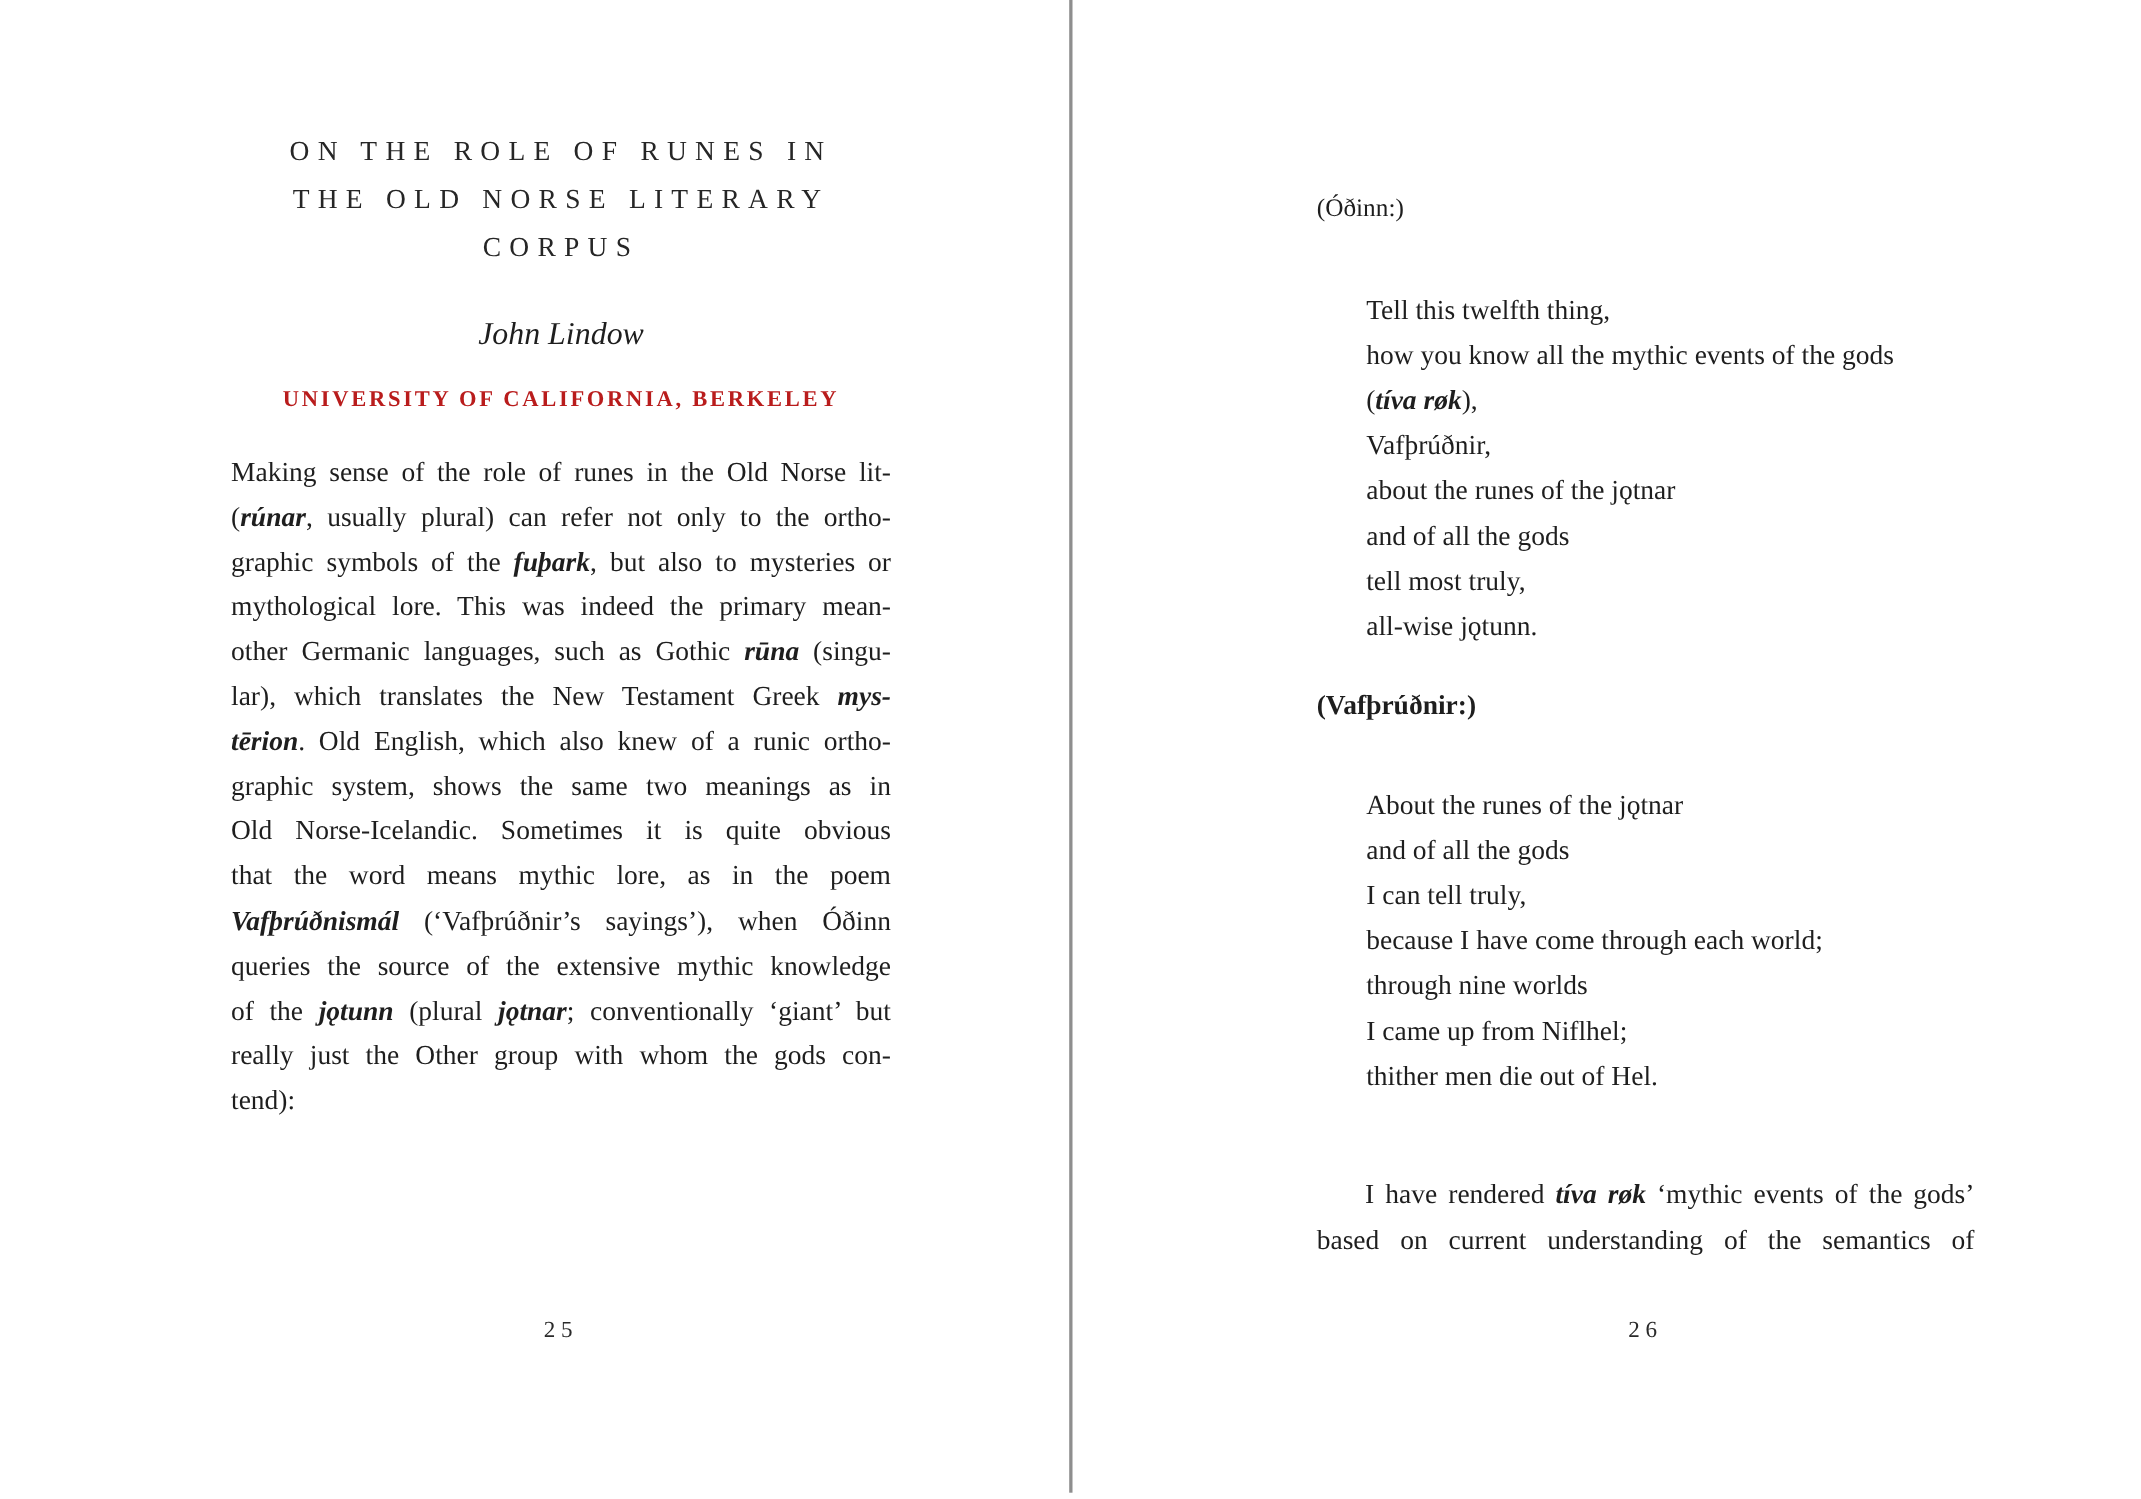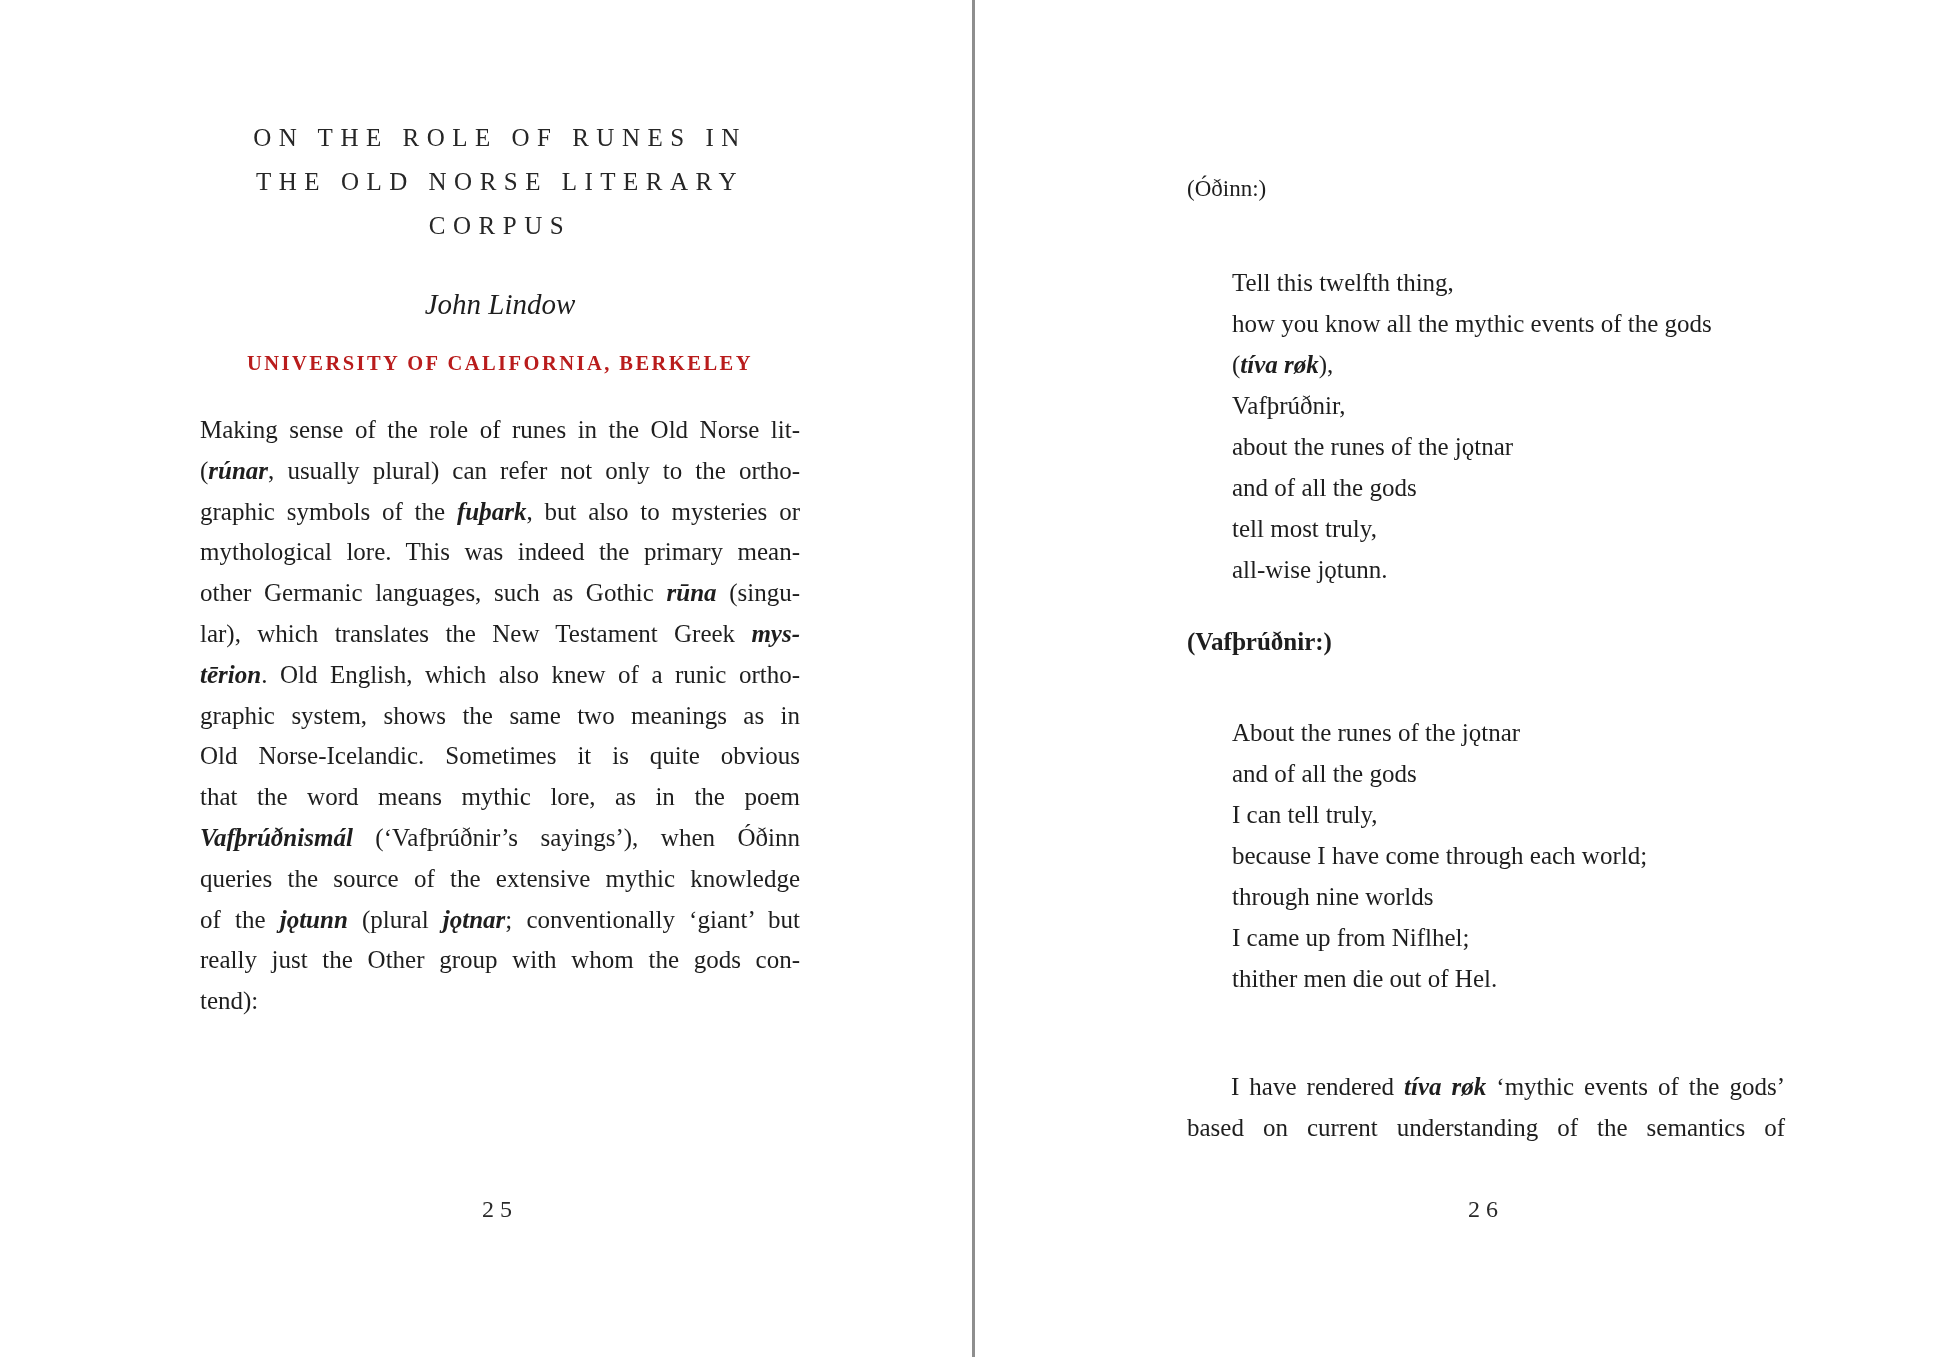--- a/index.html
+++ b/index.html
@@ -21,21 +21,21 @@
     top: 0;
     left: 972px;
     width: 3px;
     height: 1357px;
     background: #8e8e8e;
   }
   .page { position: absolute; top: 0; }
   .page.left  { left: 193px; width: 600px; }
   .page.right { left: 1180px; width: 598px; }
 
-  .block { position: absolute; left: 7px; width: 100%; }
+  .block { position: absolute; left: 17px; width: 100%; }
 
   .title {
     top: 116px;
     text-align: center;
     font-size: 25px;
     letter-spacing: 0.30em;
     line-height: 44px;
     color: #262626;
   }
   .author {
@@ -56,21 +56,21 @@
     top: 410px;
     font-size: 25px;
     line-height: 40.8px;
   }
   .just .line { text-align: justify; text-align-last: justify; }
   .endleft .line:last-child { text-align-last: left; }
 
   .pagenum {
     top: 1196px;
     text-align: center;
-    font-size: 24px;
+    font-size: 21px;
     letter-spacing: 0.25em;
     color: #2a2a2a;
   }
 
   .speaker1 { top: 176px; font-size: 23px; }
   .speaker2 { top: 628px; font-size: 25px; font-weight: bold; }
   .verse1 { top: 262px; padding-left: 45px; box-sizing: border-box; font-size: 25px; line-height: 41px; }
   .verse2 { top: 712px; padding-left: 45px; box-sizing: border-box; font-size: 25px; line-height: 41px; }
   .closing {
     top: 1038px;

